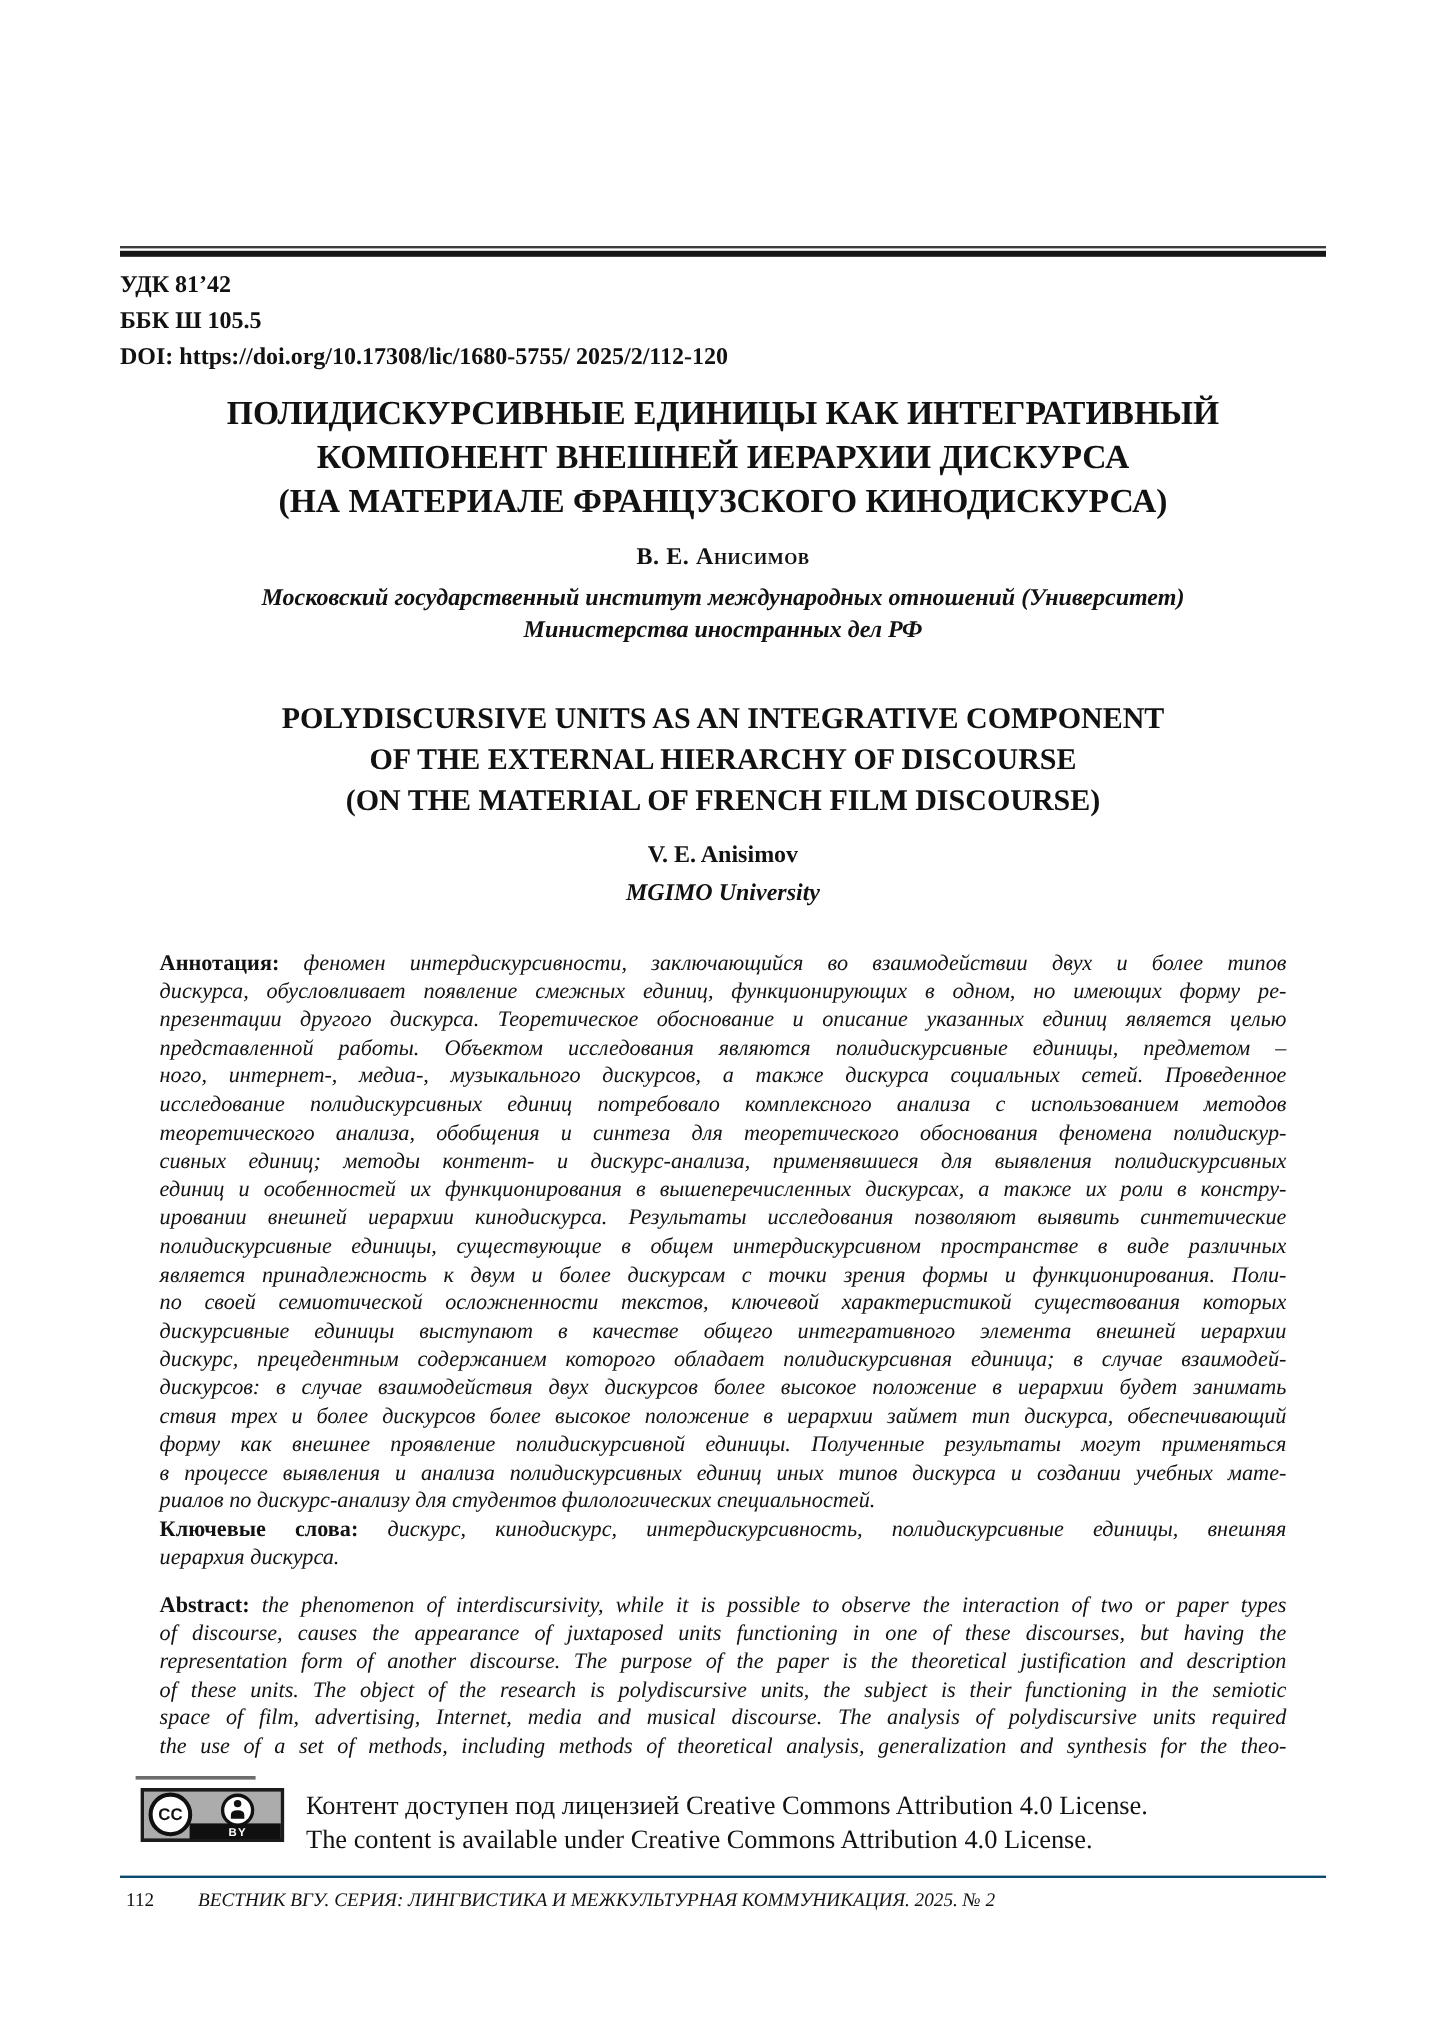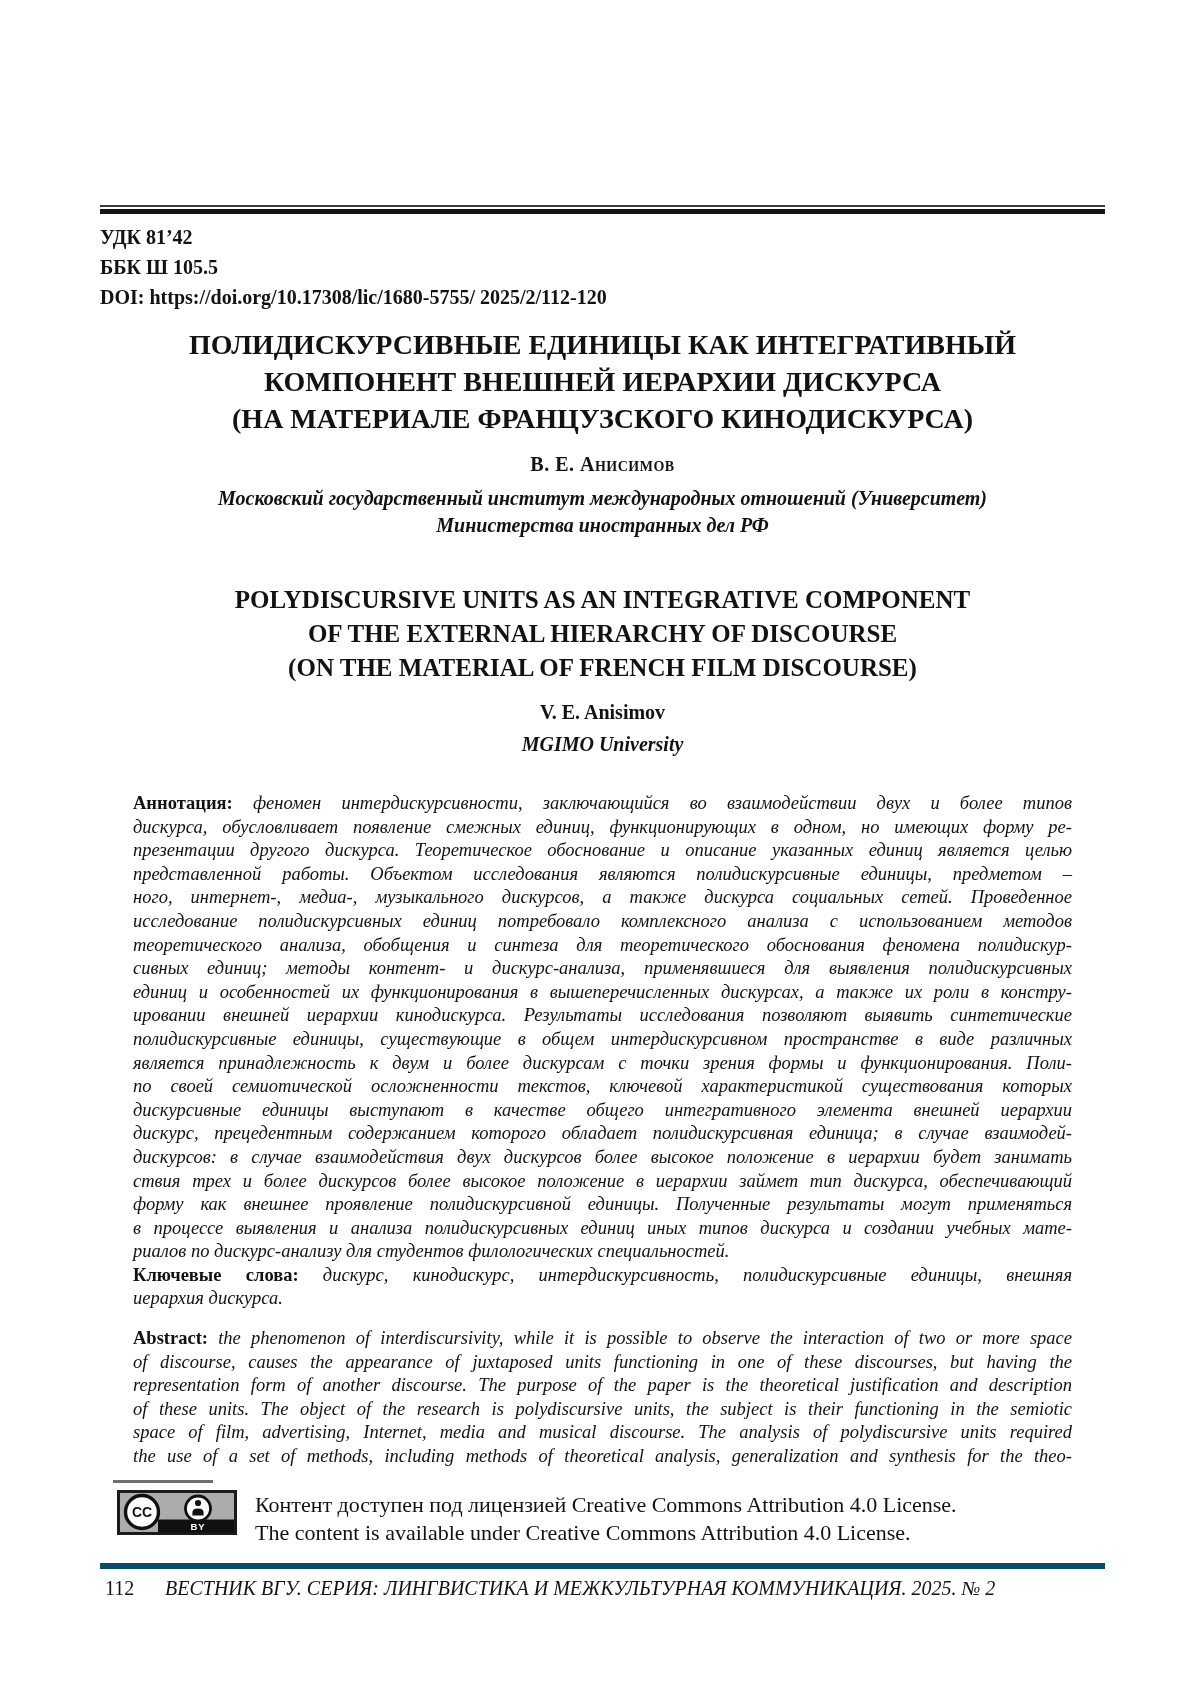--- a/index.html
+++ b/index.html
@@ -32,21 +32,21 @@
   .foot-rule { margin-top:11px; margin-left:13px; width:100px; border-top:3px solid #6d6d6d; }
   .copyright { margin-top:7px; padding-left:48px; font-size:19px; line-height:24px; }
 
   .license-row { margin-top:7px; padding-left:17px; display:flex; align-items:flex-start; }
   .badge { width:120px; height:45px; display:block; }
   .cc-t { font-family:"Liberation Sans", sans-serif; font-weight:bold; font-size:14px; text-anchor:middle; fill:#111; }
   .by-t { font-family:"Liberation Sans", sans-serif; font-weight:bold; font-size:9.5px; text-anchor:middle; fill:#ffffff; letter-spacing:1px; }
   .license-text { margin-left:18px; font-size:22px; line-height:28px; padding-top:1px; }
 
   .footer { position:absolute; top:1563px; left:100px; width:1005px;
-            border-top:6px solid #0c4a6e; padding-top:7px; display:flex; font-size:20px; line-height:24px; }
+            border-top:2px solid #0c4a6e; padding-top:7px; display:flex; font-size:16px; line-height:24px; }
   .pagenum { width:60px; padding-left:5px; }
   .journal { flex:1; text-align:left;font-style:italic; }
 </style>
 </head>
 <body>
 
 <div class="page">
   <div class="content">
 
     <div class="top-rule"></div>
@@ -110,21 +110,21 @@
       <div class="jline">
         <span class="lbl">Ключевые слова:</span>
         <span class="it">дискурс, кинодискурс, интердискурсивность, полидискурсивные единицы, внешняя</span>
       </div>
       <div class="it lastline">иерархия дискурса.</div>
     </div>
 
     <div class="abs abs-en">
       <div class="jline">
         <span class="lbl">Abstract:</span>
-        <span class="it">the phenomenon of interdiscursivity, while it is possible to observe the interaction of two or more space</span>
+        <span class="it">the phenomenon of interdiscursivity, while it is possible to observe the interaction of two or paper types</span>
       </div>
       <div>
           <div class="jline it">of discourse, causes the appearance of juxtaposed units functioning in one of these discourses, but having the</div>
           <div class="jline it">representation form of another discourse. The purpose of the paper is the theoretical justification and description</div>
           <div class="jline it">of these units. The object of the research is polydiscursive units, the subject is their functioning in the semiotic</div>
           <div class="jline it">space of film, advertising, Internet, media and musical discourse. The analysis of polydiscursive units required</div>
           <div class="jline it">the use of a set of methods, including methods of theoretical analysis, generalization and synthesis for the theo-</div>
         </div>
     </div>
 

